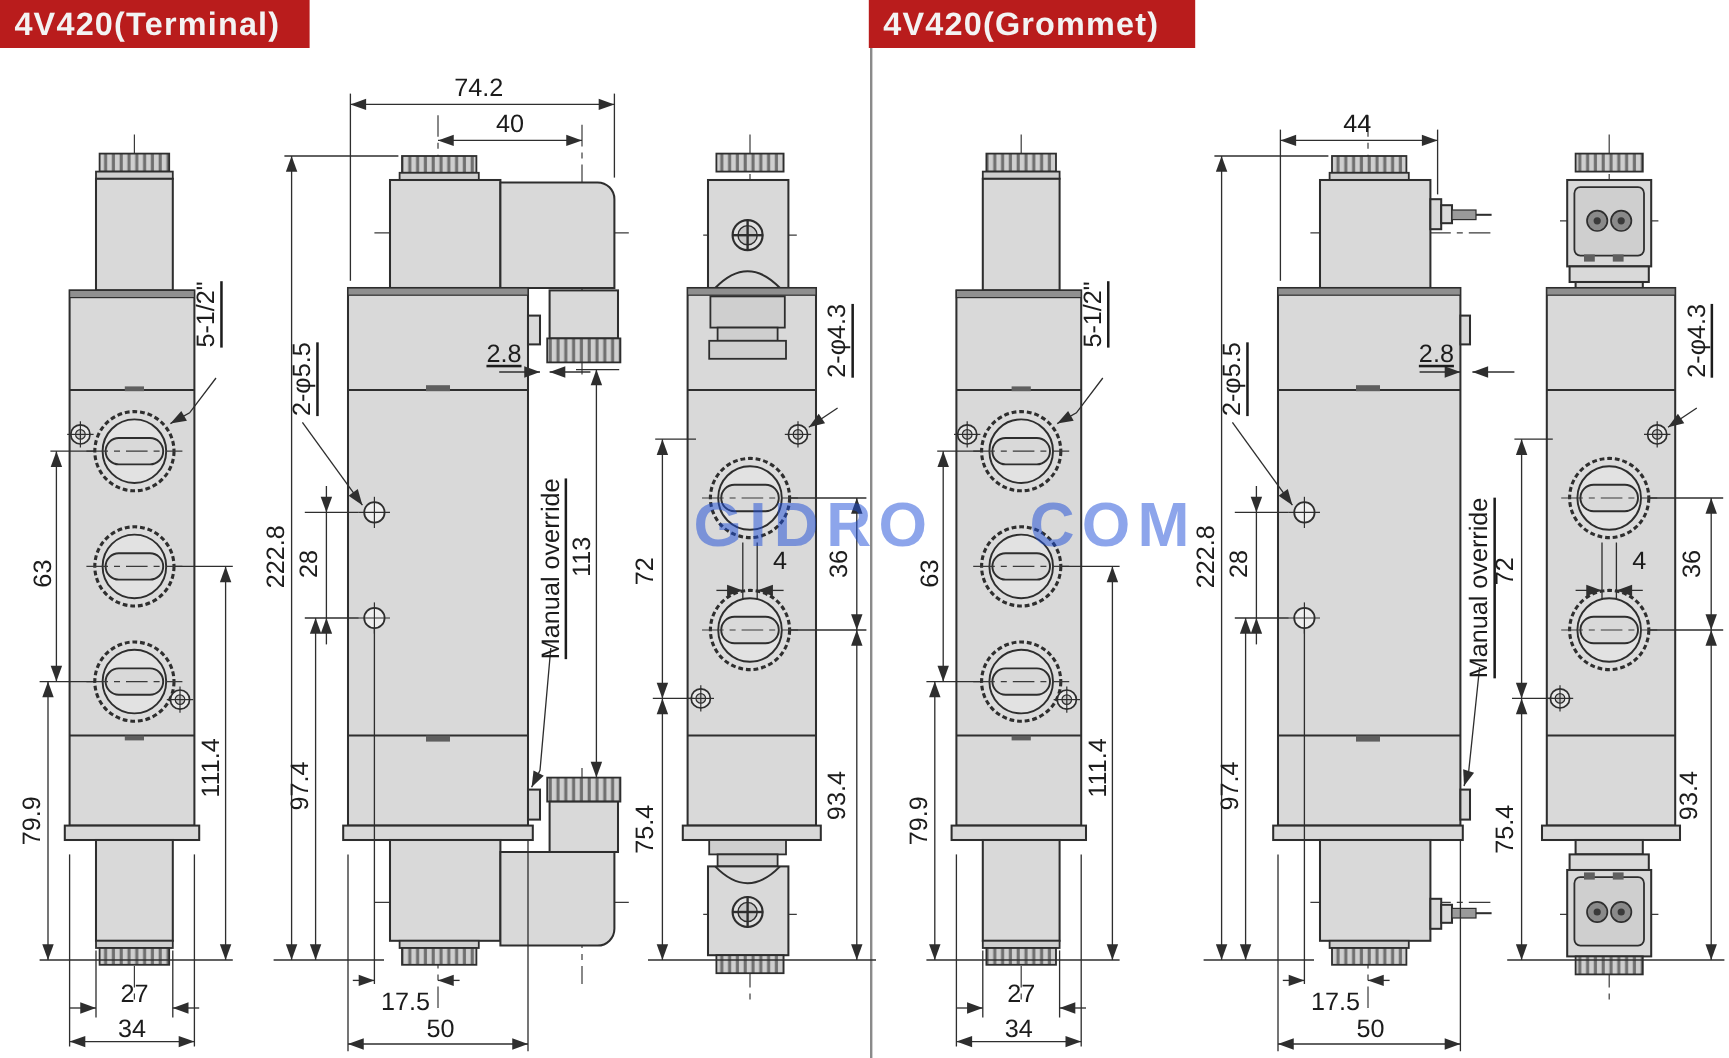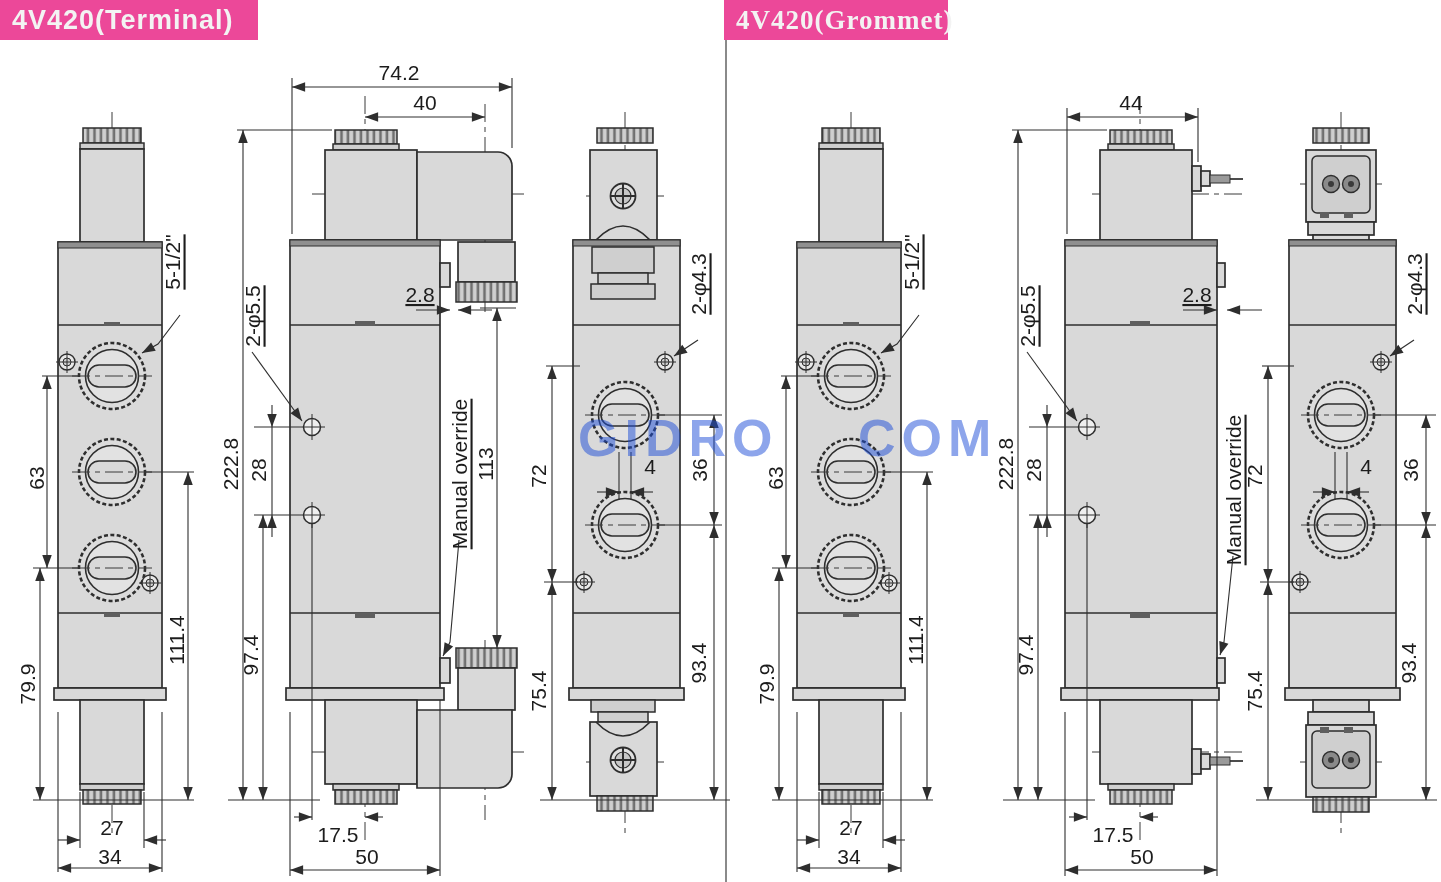--- a/index.html
+++ b/index.html
@@ -1,21 +1,21 @@
 <!DOCTYPE html>
 <html><head>
 <meta charset="utf-8">
 <style>
   html,body{margin:0;padding:0;background:#fff;}
   #stage{position:relative;width:1441px;height:882px;background:#ffffff;overflow:hidden;
          font-family:"Liberation Sans",sans-serif;}
-  .title{position:absolute;top:0;height:40px;line-height:40px;background:#ec4899;color:#f3f3f3;
+  .title{position:absolute;top:0;height:40px;line-height:40px;background:#b91c1c;color:#f3f3f3;
          font-size:27px;font-weight:bold;padding:0 12px;letter-spacing:1px;box-sizing:border-box;}
   #title-terminal{left:0;width:258px;}
-  #title-grommet{left:724px;width:224px;font-family:Liberation Serif, serif;}
+  #title-grommet{left:724px;width:272px;}
   .wm{position:absolute;top:408px;font-size:52px;font-weight:bold;color:#1d4ed8;opacity:.5;
       letter-spacing:6px;}
   #wm-left{left:578px;}
   #wm-right{left:858px;}
   svg{position:absolute;left:0;top:0;}
   .ln{stroke:#2e2e2e;stroke-width:1.7;fill:none;}
   .fill{fill:#d9d9d9;stroke:#2e2e2e;stroke-width:1.7;}
   .fill2{fill:#cfcfcf;stroke:#2e2e2e;stroke-width:1.5;}
   .fillD{fill:#8f8f8f;stroke:#2e2e2e;stroke-width:1;}
   .dark{fill:#5f5f5f;stroke:none;}

